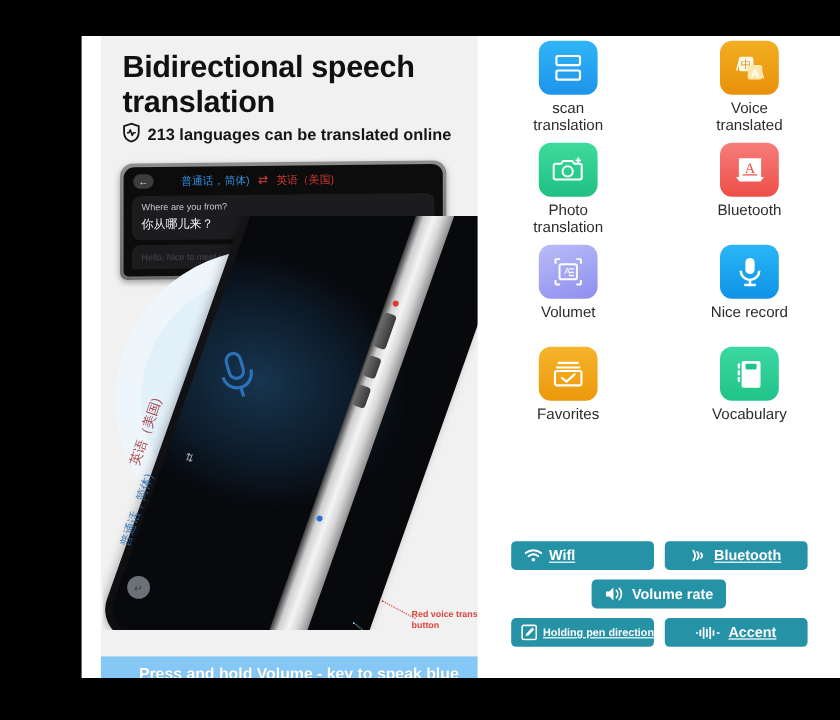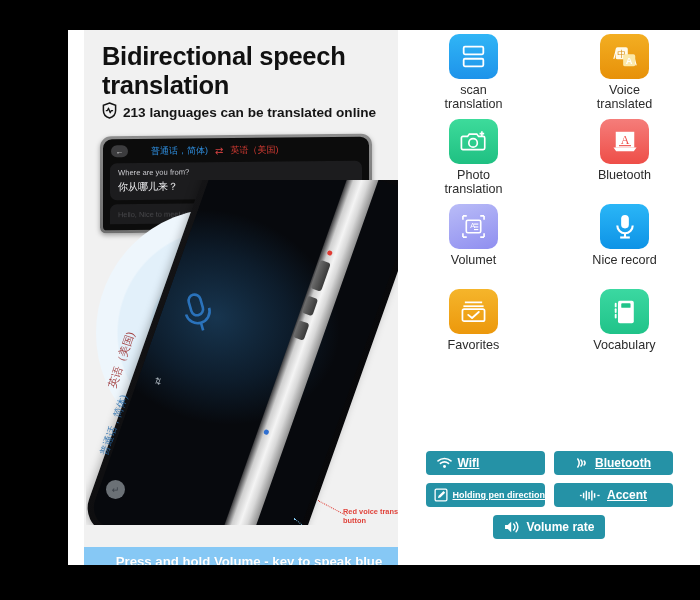--- a/index.html
+++ b/index.html
@@ -539,20 +539,33 @@
                 <path d="M3 3.2 A7.5 7.5 0 0 1 3 11.8" fill="none" stroke="#fff" stroke-width="1.6" stroke-linecap="round"></path>
                 <path d="M6.4 4.2 A5.3 5.3 0 0 1 6.4 10.8" fill="none" stroke="#fff" stroke-width="1.6" stroke-linecap="round"></path>
                 <path d="M9.8 5.4 A3 3 0 0 1 9.8 9.6" fill="none" stroke="#fff" stroke-width="1.6" stroke-linecap="round"></path>
               </svg>
             </span>
             <span>Bluetooth</span>
           </div>
         </div>
 
         <div class="pill-row">
+          <div class="pill pill-center">
+            <span class="pill-ico">
+              <svg width="17" height="14" viewBox="0 0 18 15">
+                <path d="M1 5.3 H4 L7.6 1.8 V13.2 L4 9.7 H1 Z" fill="#fff"></path>
+                <path d="M10.2 4.2 A5 5 0 0 1 10.2 10.8" fill="none" stroke="#fff" stroke-width="1.5" stroke-linecap="round"></path>
+                <path d="M12.8 2.4 A7.6 7.6 0 0 1 12.8 12.6" fill="none" stroke="#fff" stroke-width="1.5" stroke-linecap="round"></path>
+              </svg>
+            </span>
+            <span>Volume rate</span>
+          </div>
+        </div>
+
+        <div class="pill-row">
           <div class="pill wide small-text">
             <span class="pill-ico">
               <svg width="14" height="14" viewBox="0 0 15 15">
                 <rect x="1.2" y="1.2" width="12.6" height="12.6" rx="1.4" fill="none" stroke="#fff" stroke-width="1.4"></rect>
                 <path d="M4.2 10.8 L5 8.4 L10.2 3.2 L12 5 L6.8 10.2 Z" fill="#fff"></path>
               </svg>
             </span>
             <span>Holding pen direction</span>
           </div>
           <div class="pill wide pill-center">
@@ -563,30 +576,17 @@
                 <line x1="8" y1="1.8" x2="8" y2="12.2" stroke="#fff" stroke-width="1.6"></line>
                 <line x1="11" y1="3.2" x2="11" y2="10.8" stroke="#fff" stroke-width="1.6"></line>
                 <line x1="14" y1="1.5" x2="14" y2="12.5" stroke="#fff" stroke-width="1.6"></line>
                 <line x1="17" y1="4.5" x2="17" y2="9.5" stroke="#fff" stroke-width="1.6"></line>
                 <line x1="20" y1="7" x2="22.5" y2="7" stroke="#fff" stroke-width="1.4"></line>
               </svg>
             </span>
             <span>Accent</span>
           </div>
         </div>
-
-        <div class="pill-row">
-          <div class="pill pill-center">
-            <span class="pill-ico">
-              <svg width="17" height="14" viewBox="0 0 18 15">
-                <path d="M1 5.3 H4 L7.6 1.8 V13.2 L4 9.7 H1 Z" fill="#fff"></path>
-                <path d="M10.2 4.2 A5 5 0 0 1 10.2 10.8" fill="none" stroke="#fff" stroke-width="1.5" stroke-linecap="round"></path>
-                <path d="M12.8 2.4 A7.6 7.6 0 0 1 12.8 12.6" fill="none" stroke="#fff" stroke-width="1.5" stroke-linecap="round"></path>
-              </svg>
-            </span>
-            <span>Volume rate</span>
-          </div>
-        </div>
       </div>
     </div>
 
   </div>
 </div>
 
 </body></html>

